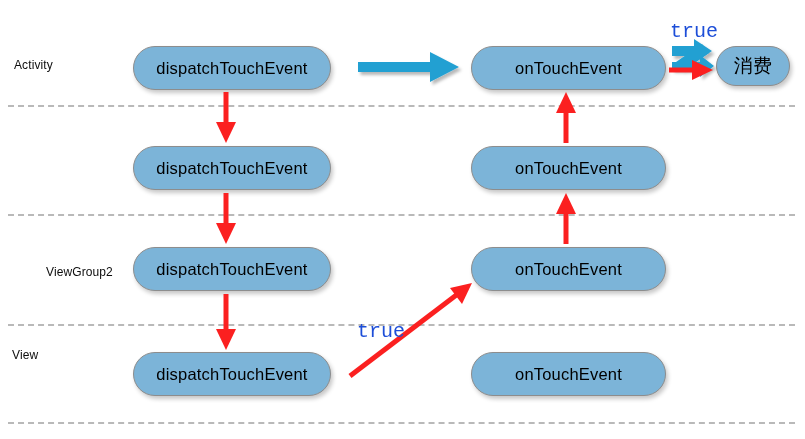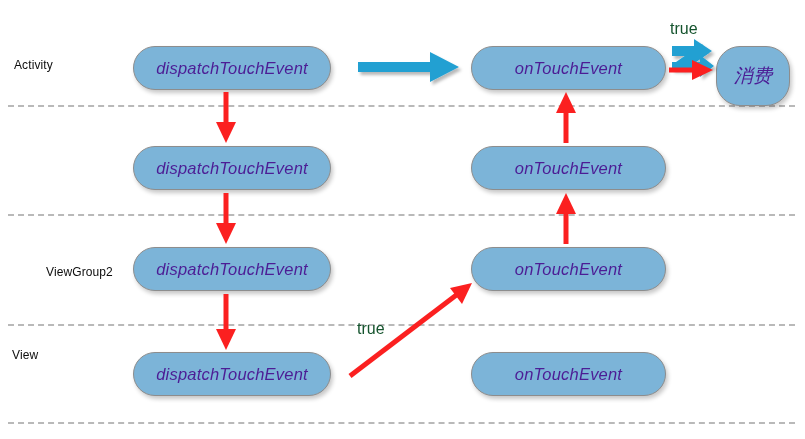--- a/index.html
+++ b/index.html
@@ -33,43 +33,43 @@
   }
   .capsule {
     position: absolute;
     box-sizing: border-box;
     background: #7cb4d8;
     border: 1.5px solid #8d8d8d;
     border-radius: 24px;
     display: flex;
     align-items: center;
     justify-content: center;
-    color: #4c1d95;
+    color: #000000;
     font-size: 16.5px;
     letter-spacing: 0.2px;
     box-shadow: 2px 3px 4px rgba(0,0,0,0.22);
-    font-style: italic;
   }
   .capsule.cjk {
     font-size: 19px;
   }
   .svg-layer {
     position: absolute;
     left: 0;
     top: 0;
     width: 805px;
     height: 439px;
     pointer-events: none;
   }
   .edge-label {
     position: absolute;
-    font-size: 16px;
-    color: #14532d;
+    font-size: 20px;
+    color: #1d4ed8;
     font-weight: 500;
     white-space: nowrap;
+    font-family: Liberation Mono, monospace;
   }
 </style>
 </head>
 <body>
 
 <div id="canvas">
 
   <div class="row-divider" style="top:105px;"></div>
   <div class="row-divider" style="top:214px;"></div>
   <div class="row-divider" style="top:324px;"></div>
@@ -82,21 +82,21 @@
   <div class="capsule" style="left:133px; top:46px;  width:198px; height:44px;">dispatchTouchEvent</div>
   <div class="capsule" style="left:133px; top:146px; width:198px; height:44px;">dispatchTouchEvent</div>
   <div class="capsule" style="left:133px; top:247px; width:198px; height:44px;">dispatchTouchEvent</div>
   <div class="capsule" style="left:133px; top:352px; width:198px; height:44px;">dispatchTouchEvent</div>
 
   <div class="capsule" style="left:471px; top:46px;  width:195px; height:44px;">onTouchEvent</div>
   <div class="capsule" style="left:471px; top:146px; width:195px; height:44px;">onTouchEvent</div>
   <div class="capsule" style="left:471px; top:247px; width:195px; height:44px;">onTouchEvent</div>
   <div class="capsule" style="left:471px; top:352px; width:195px; height:44px;">onTouchEvent</div>
 
-  <div class="capsule cjk" style="left:716px; top:46px; width:74px; height:60px;">消费</div>
+  <div class="capsule cjk" style="left:716px; top:46px; width:74px; height:40px;">消费</div>
 
   <svg class="svg-layer" viewBox="0 0 805 439">
     <defs>
       <filter id="dropshadow" x="-30%" y="-30%" width="180%" height="180%">
         <feDropShadow dx="2.5" dy="3" stdDeviation="1.6" flood-color="#000000" flood-opacity="0.28"></feDropShadow>
       </filter>
     </defs>
 
     <g>
       <path d="M226,92 L226,127" stroke="#fb2020" stroke-width="5" fill="none"></path>

